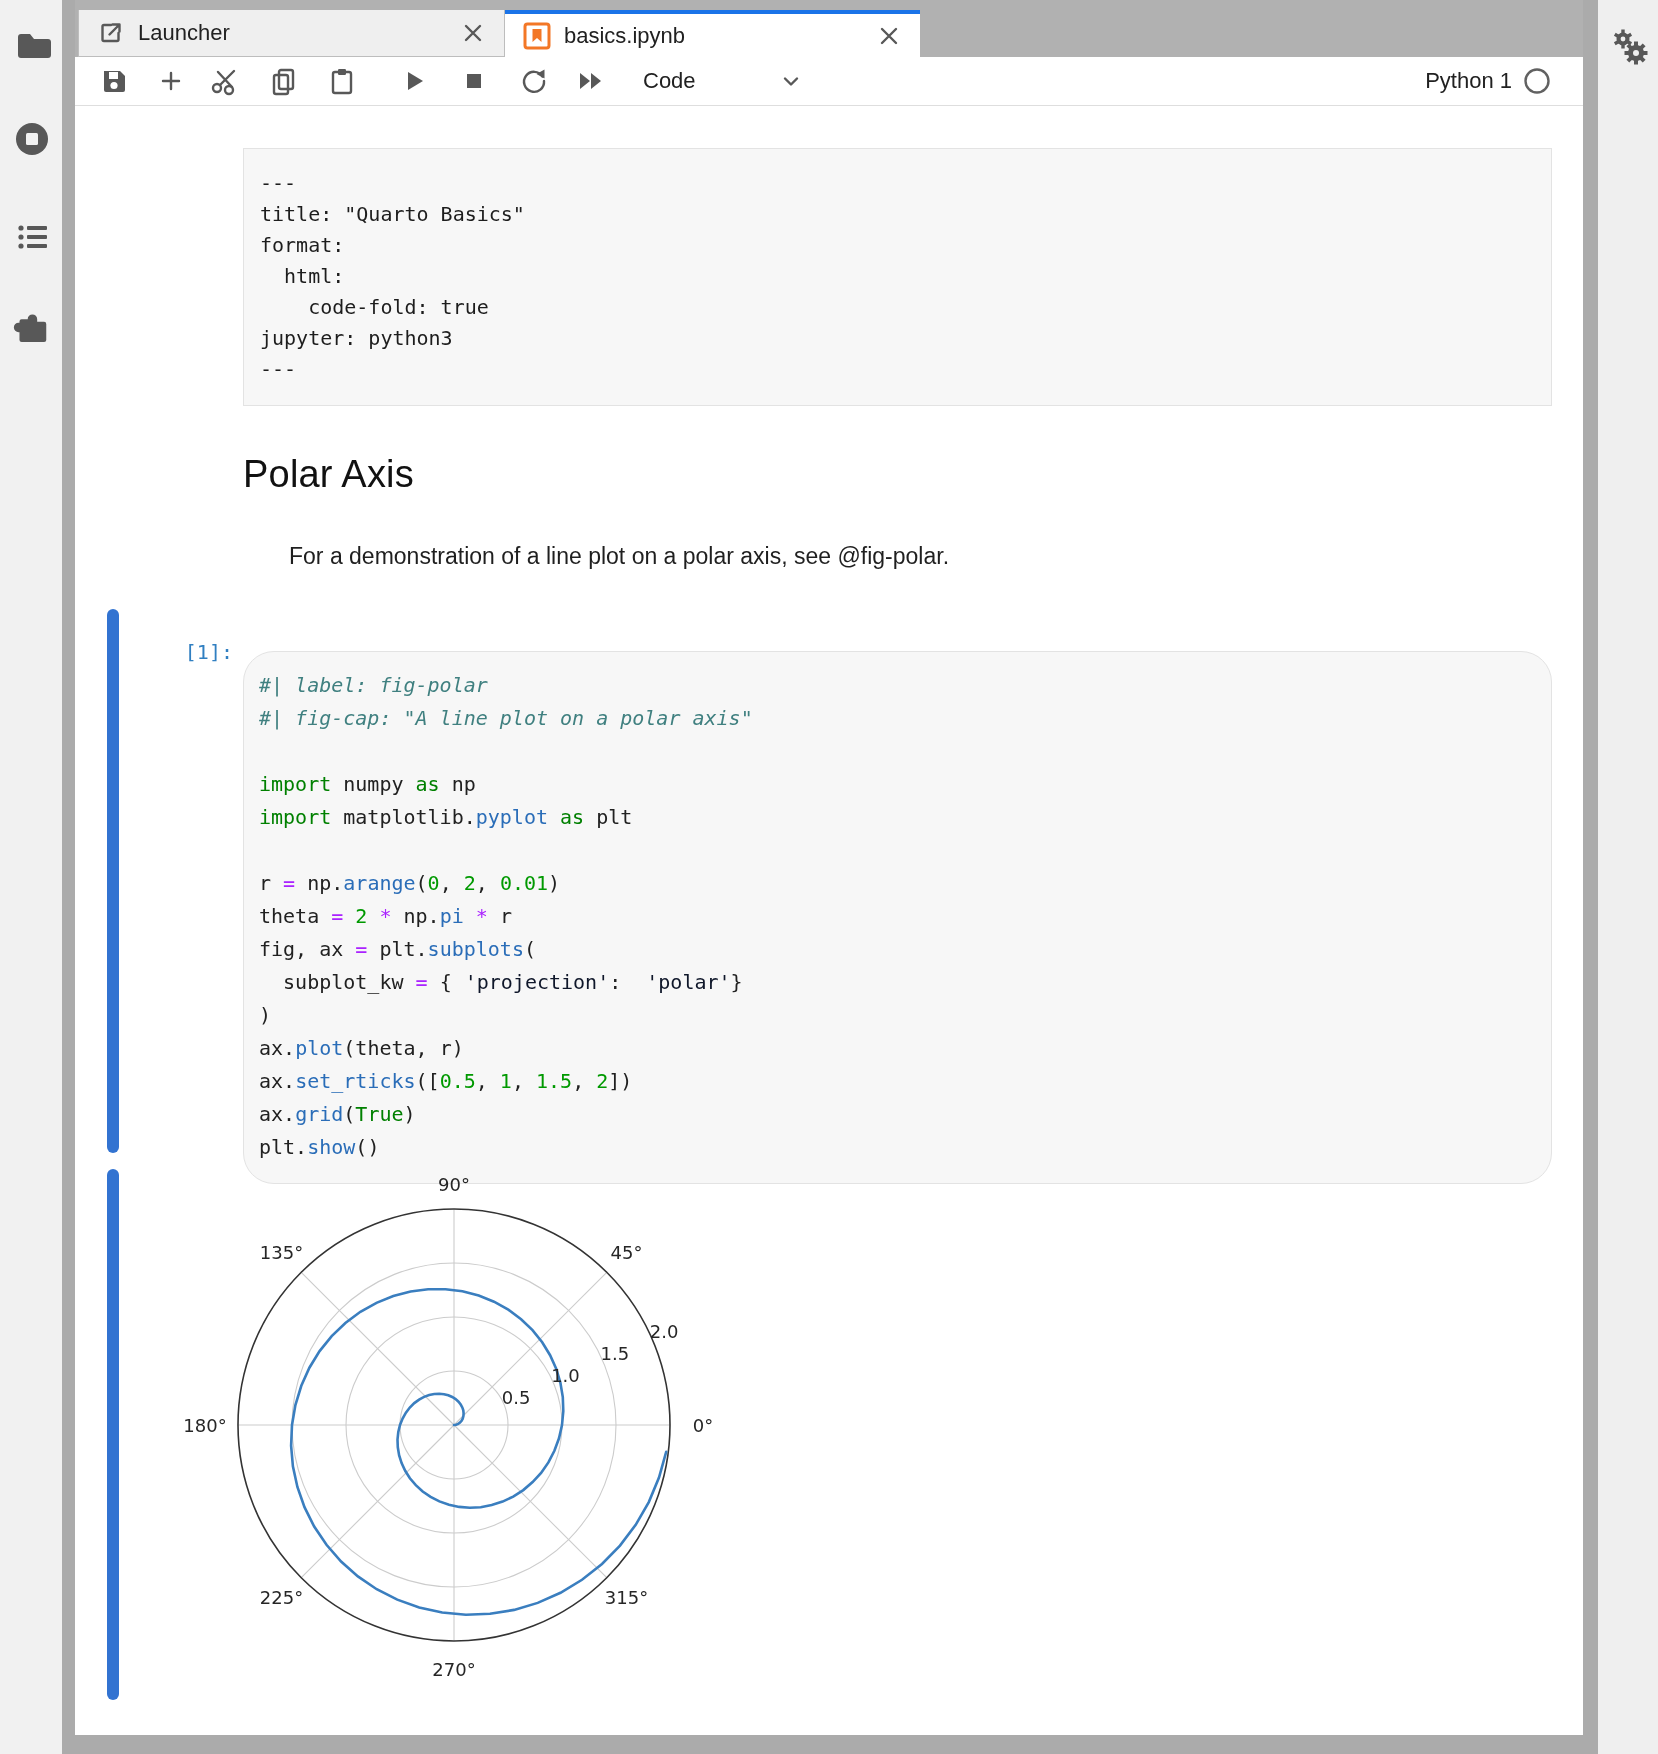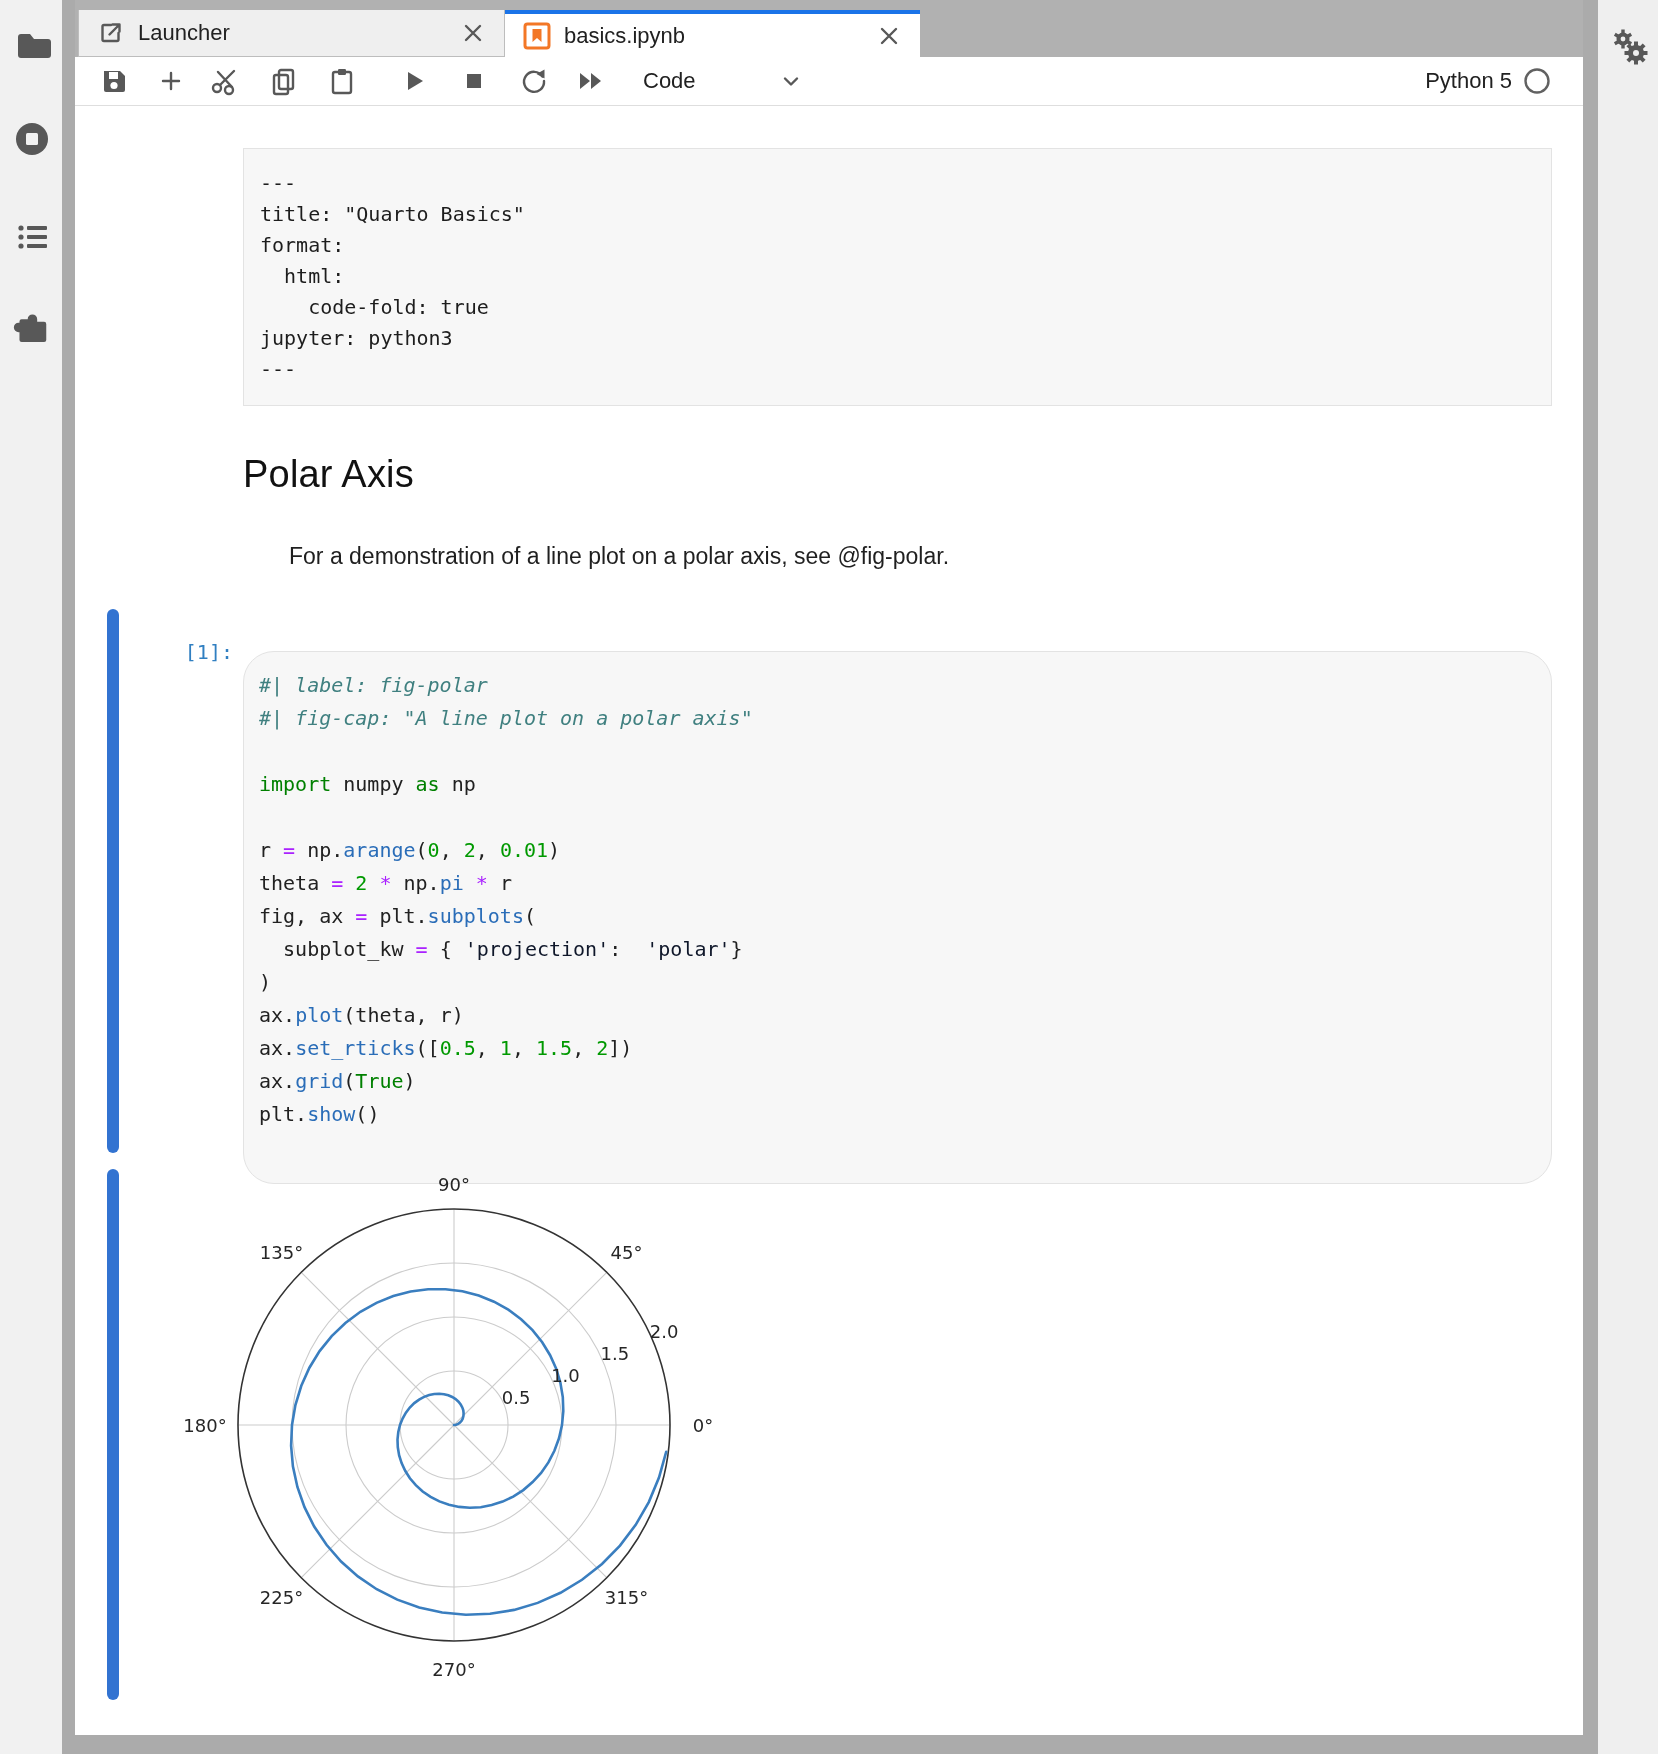--- a/index.html
+++ b/index.html
@@ -187,21 +187,21 @@
       <path class="ic-stroke" d="M24.5 11.5 A10 10 0 1 0 26 16"></path>
       <path class="ic-fill" d="M26.5 4.5 v9 l-8 -4.5 z"></path>
     </svg>
     <svg class="tb-it" style="left:500px" viewBox="0 0 32 32">
       <path class="ic-fill" d="M5 8 L15 16 L5 24 z M16 8 L26 16 L16 24 z"></path>
     </svg>
     <span class="tb-label" style="left:568px">Code</span>
     <svg class="tb-it" style="left:703px;width:26px;height:26px" viewBox="0 0 26 26">
       <path class="ic-stroke" d="M7 10.5 L13 16.5 L19 10.5"></path>
     </svg>
-    <span class="kernel-name">Python 5</span>
+    <span class="kernel-name">Python 1</span>
     <svg class="kernel-status" viewBox="0 0 28 28">
       <circle cx="14" cy="14" r="11.5" fill="#ffffff" stroke="#616161" stroke-width="2.4"></circle>
     </svg>
   </div>
 
   <div class="content">
 
     <div class="cellbox yaml-box">
         <div class="cl">---</div>
         <div class="cl">title: "Quarto Basics"</div>
@@ -215,20 +215,21 @@
     <h1 class="md-heading">Polar Axis</h1>
     <p class="md-para">For a demonstration of a line plot on a polar axis, see @fig-polar.</p>
 
     <div class="cell-bar bar-code"></div>
     <div class="prompt">[1]:</div>
     <div class="cellbox code-box">
         <div class="cl"><span class="tok-c">#| label: fig-polar</span></div>
         <div class="cl"><span class="tok-c">#| fig-cap: "A line plot on a polar axis"</span></div>
         <div class="cl">&nbsp;</div>
         <div class="cl"><span class="tok-k">import</span><span class="tok-t"> numpy </span><span class="tok-k">as</span><span class="tok-t"> np</span></div>
+        <div class="cl"><span class="tok-k">import</span><span class="tok-t"> matplotlib.</span><span class="tok-p">pyplot</span><span class="tok-t"> </span><span class="tok-k">as</span><span class="tok-t"> plt</span></div>
         <div class="cl">&nbsp;</div>
         <div class="cl"><span class="tok-t">r </span><span class="tok-o">=</span><span class="tok-t"> np.</span><span class="tok-p">arange</span><span class="tok-t">(</span><span class="tok-n">0</span><span class="tok-t">, </span><span class="tok-n">2</span><span class="tok-t">, </span><span class="tok-n">0.01</span><span class="tok-t">)</span></div>
         <div class="cl"><span class="tok-t">theta </span><span class="tok-o">=</span><span class="tok-t"> </span><span class="tok-n">2</span><span class="tok-t"> </span><span class="tok-o">*</span><span class="tok-t"> np.</span><span class="tok-p">pi</span><span class="tok-t"> </span><span class="tok-o">*</span><span class="tok-t"> r</span></div>
         <div class="cl"><span class="tok-t">fig, ax </span><span class="tok-o">=</span><span class="tok-t"> plt.</span><span class="tok-p">subplots</span><span class="tok-t">(</span></div>
         <div class="cl"><span class="tok-t">  subplot_kw </span><span class="tok-o">=</span><span class="tok-t"> {</span><span class="tok-s">'projection'</span><span class="tok-t">: </span><span class="tok-s">'polar'</span><span class="tok-t">}</span></div>
         <div class="cl"><span class="tok-t">)</span></div>
         <div class="cl"><span class="tok-t">ax.</span><span class="tok-p">plot</span><span class="tok-t">(theta, r)</span></div>
         <div class="cl"><span class="tok-t">ax.</span><span class="tok-p">set_rticks</span><span class="tok-t">([</span><span class="tok-n">0.5</span><span class="tok-t">, </span><span class="tok-n">1</span><span class="tok-t">, </span><span class="tok-n">1.5</span><span class="tok-t">, </span><span class="tok-n">2</span><span class="tok-t">])</span></div>
         <div class="cl"><span class="tok-t">ax.</span><span class="tok-p">grid</span><span class="tok-t">(</span><span class="tok-k">True</span><span class="tok-t">)</span></div>
         <div class="cl"><span class="tok-t">plt.</span><span class="tok-p">show</span><span class="tok-t">()</span></div>

